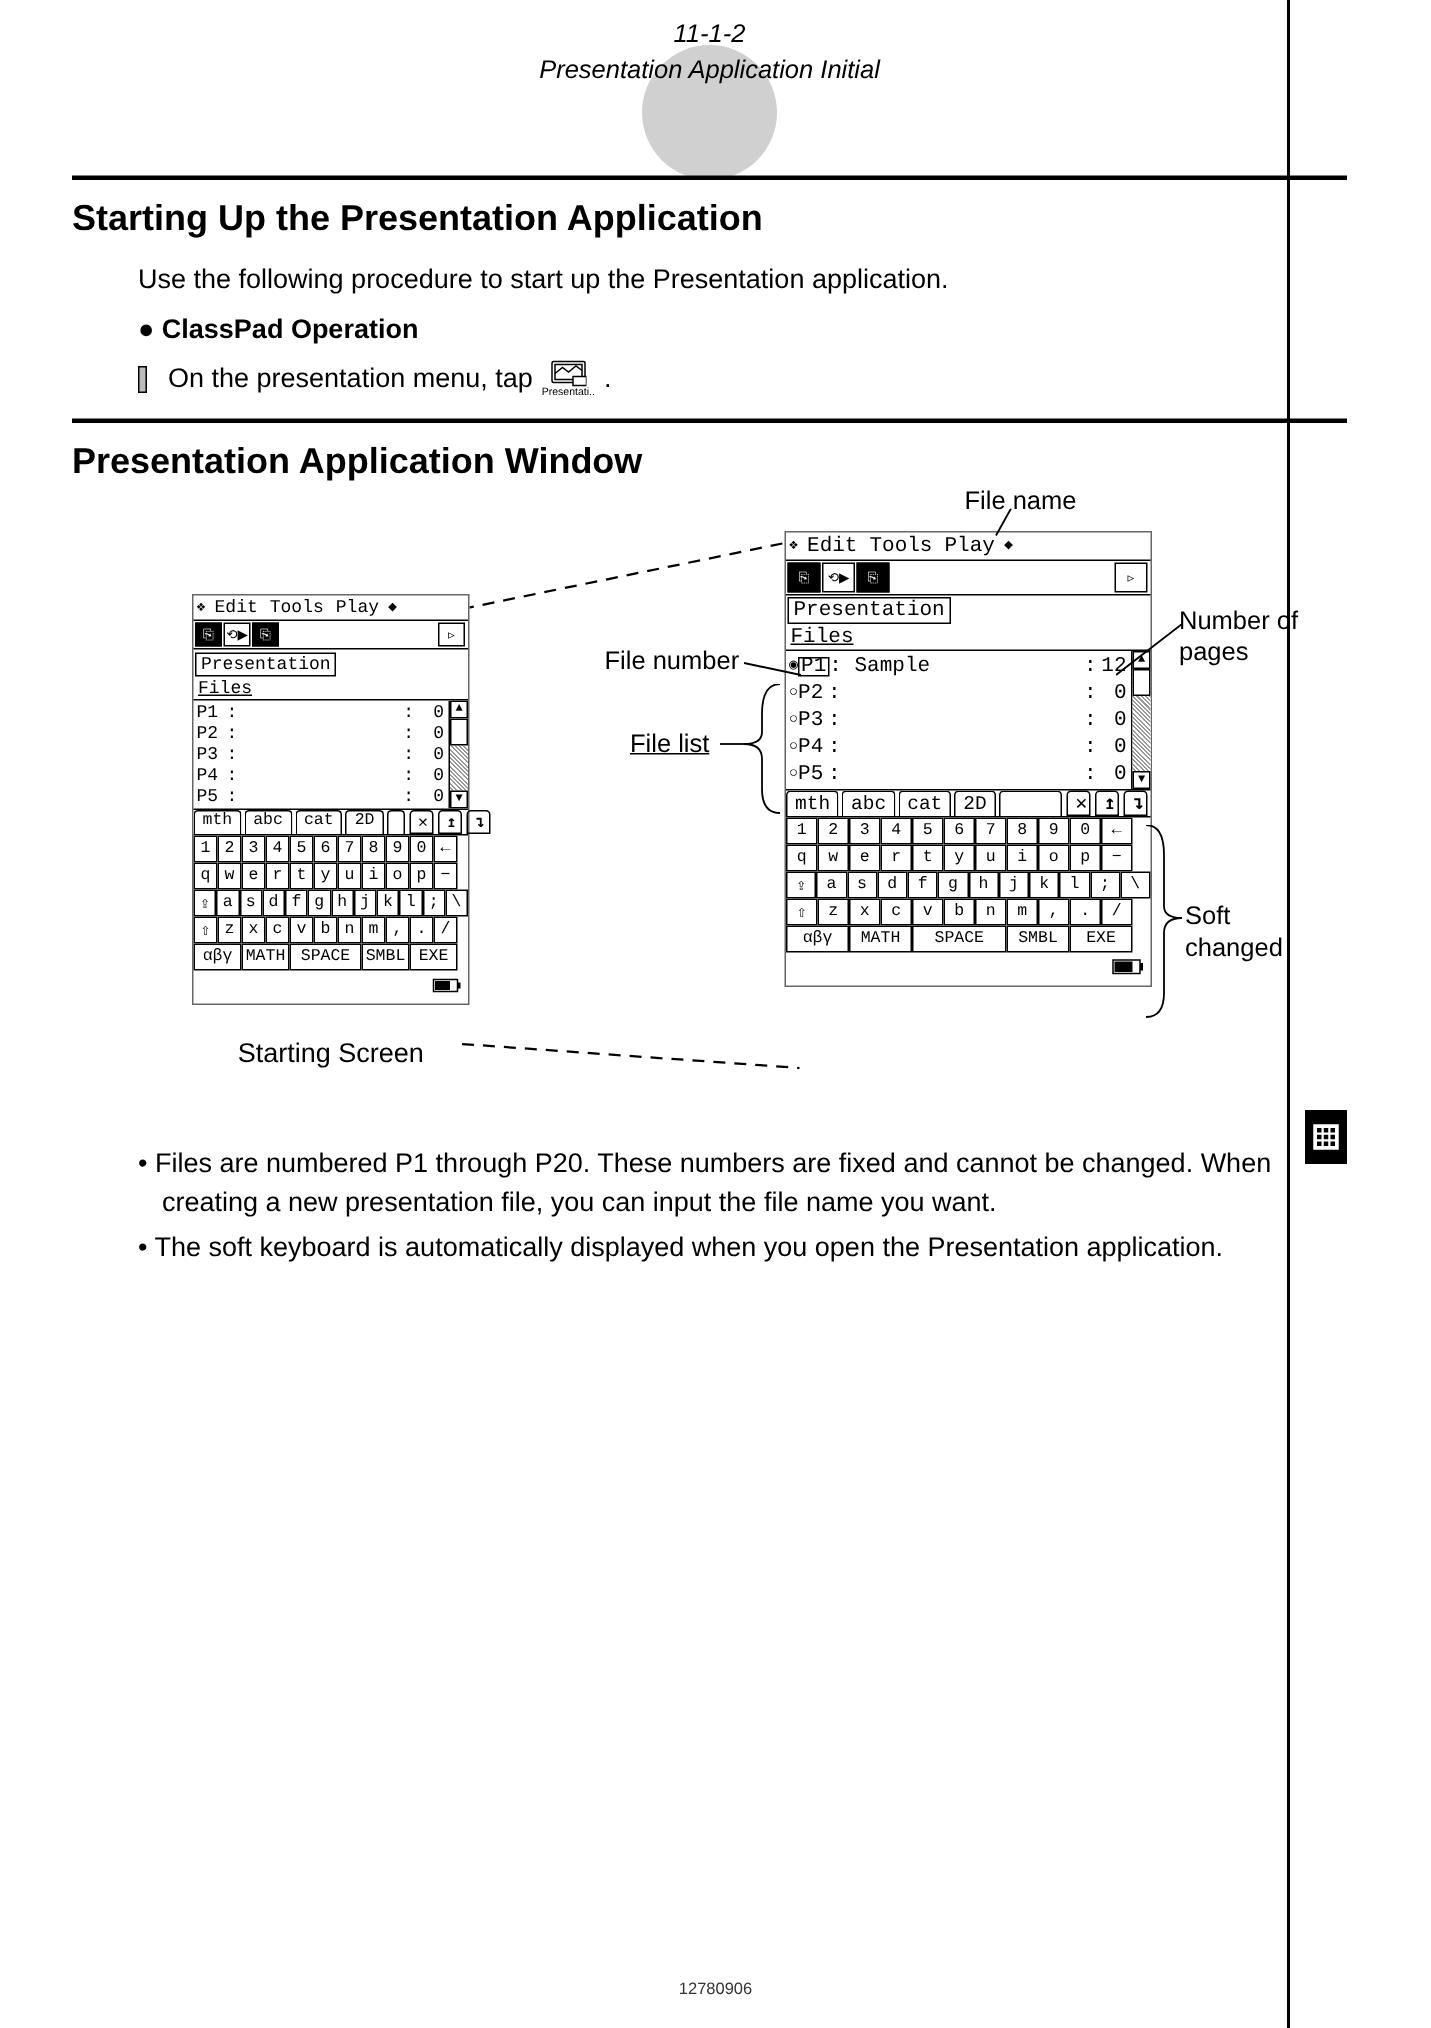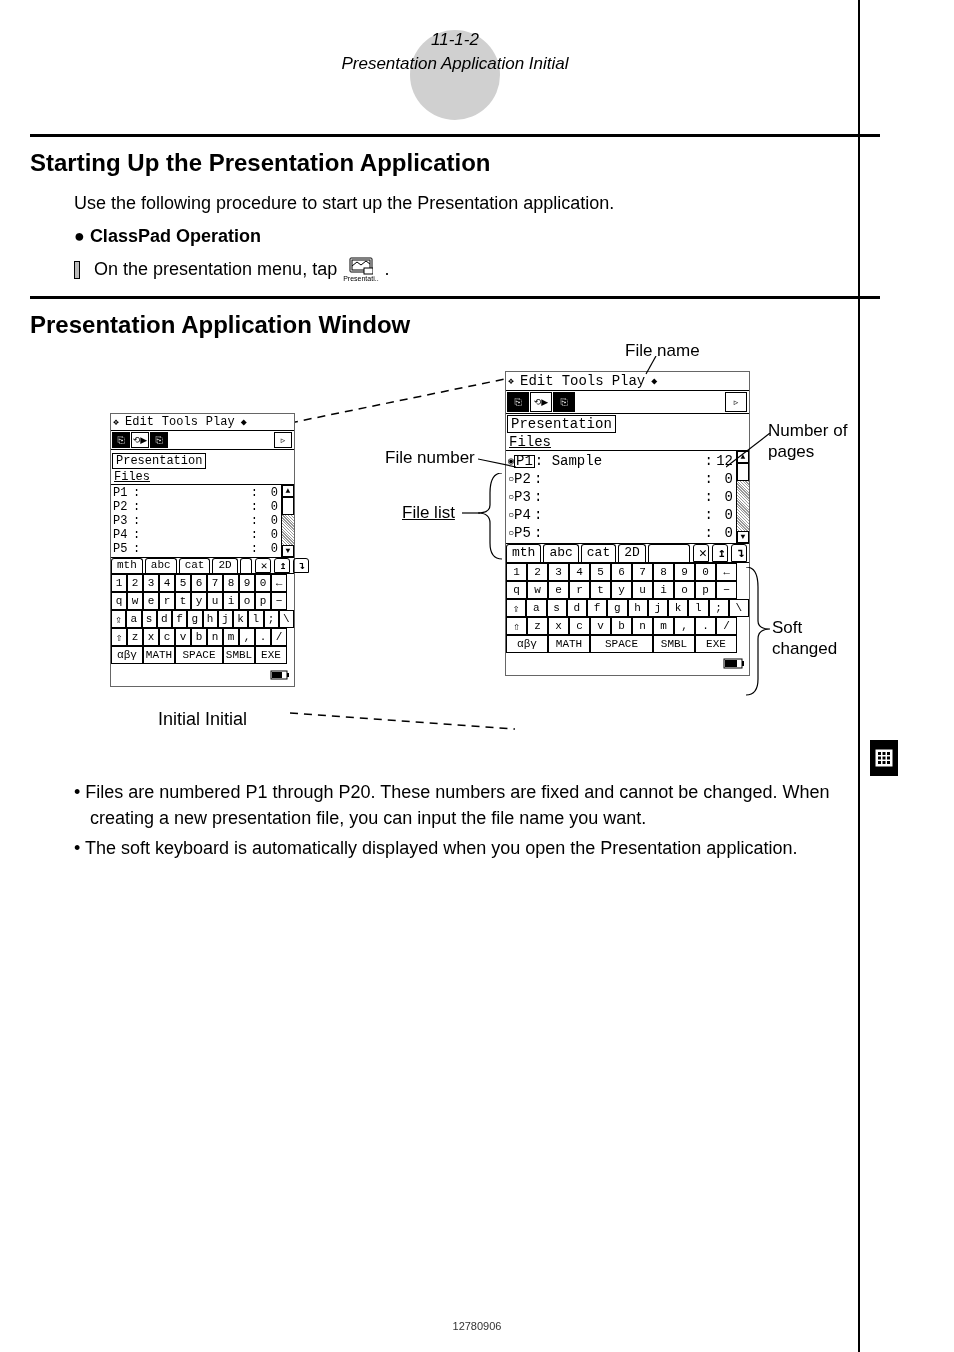--- a/index.html
+++ b/index.html
@@ -6,22 +6,22 @@
   body {
     font-family: Arial, Helvetica, sans-serif;
     background: #fff;
     width: 954px;
     height: 1352px;
     position: relative;
     color: #000;
   }
   .page {
     width: 850px;
-    margin-left: 30px;
-    padding-top: 30px;
+    margin-left: 48px;
+    padding-top: 13px;
     position: relative;
   }
   .right-border {
     position: absolute;
     right: 94px; top: 0;
     width: 2px; height: 1352px;
     background: #000;
   }
   .top-circle {
     position: absolute;
@@ -360,21 +360,21 @@
             <div class="kk" style="width: 32px; font-size: 11px;">SMBL</div>
             <div class="kk" style="width: 32px; font-size: 11px;">EXE</div>
           </div>
         </div>
       <div style="text-align:right; padding:2px 4px;"><svg width="20" height="10">
             <rect x="1" y="1" width="16" height="8" fill="none" stroke="#000"></rect>
             <rect x="17" y="3" width="2" height="4" fill="#000"></rect>
             <rect x="2" y="2" width="10" height="6" fill="#000"></rect>
           </svg></div>
     </div>
-    <div class="caption" style="position:absolute; left:80px; top:350px; width:185px;">Initial Initial</div>
+    <div class="caption" style="position:absolute; left:80px; top:350px; width:185px;">Starting Screen</div>
 
     <div class="dev-frame" style="left:475px; top:18px; width:245px;">
       <div class="menu-row" style="font-size:14px;">
         <span class="menu-icon">❖</span>
         <span class="menu-item">Edit</span>
         <span class="menu-item">Tools</span>
         <span class="menu-item">Play</span>
         <span class="menu-icon">◆</span>
       </div>
       <div class="tool-row">

